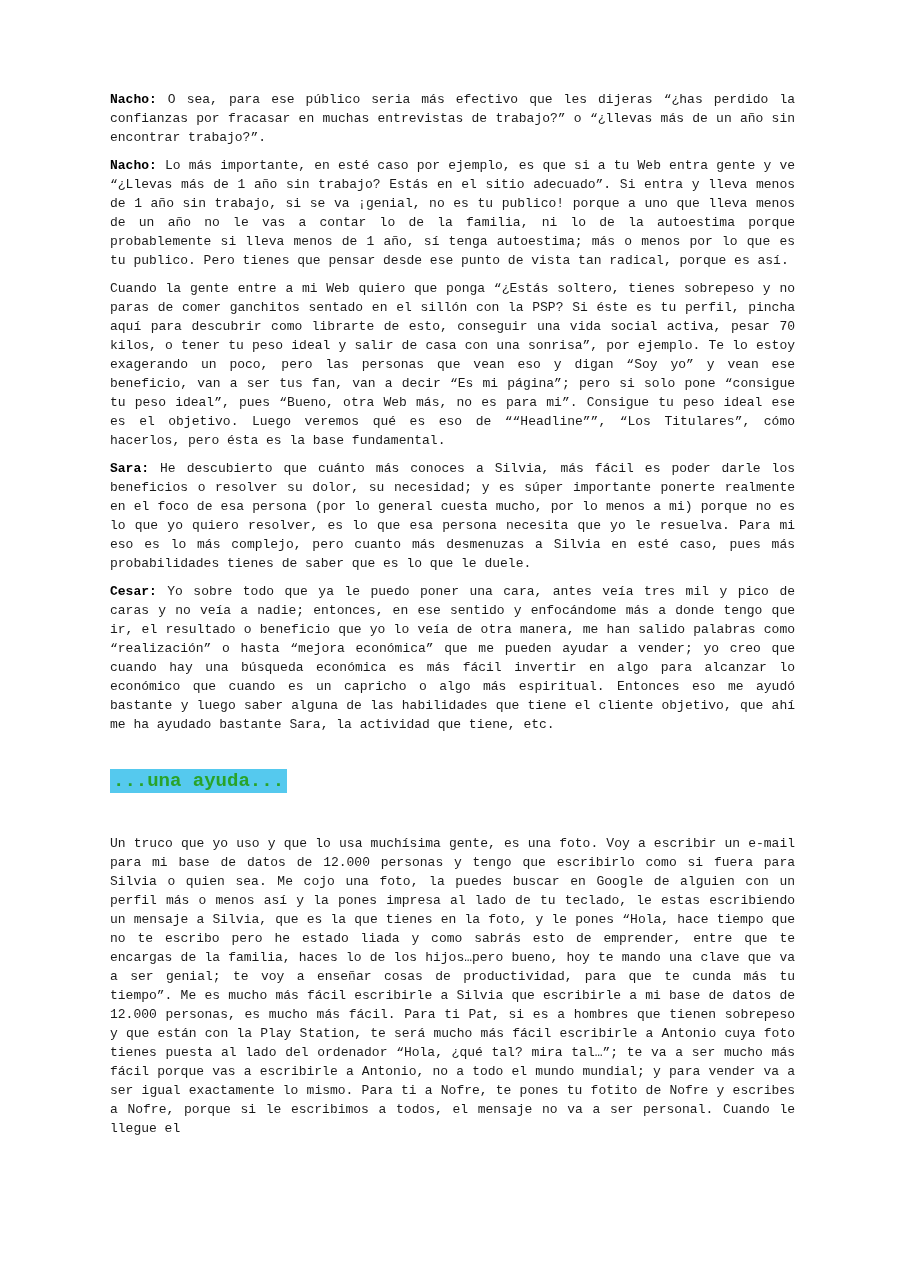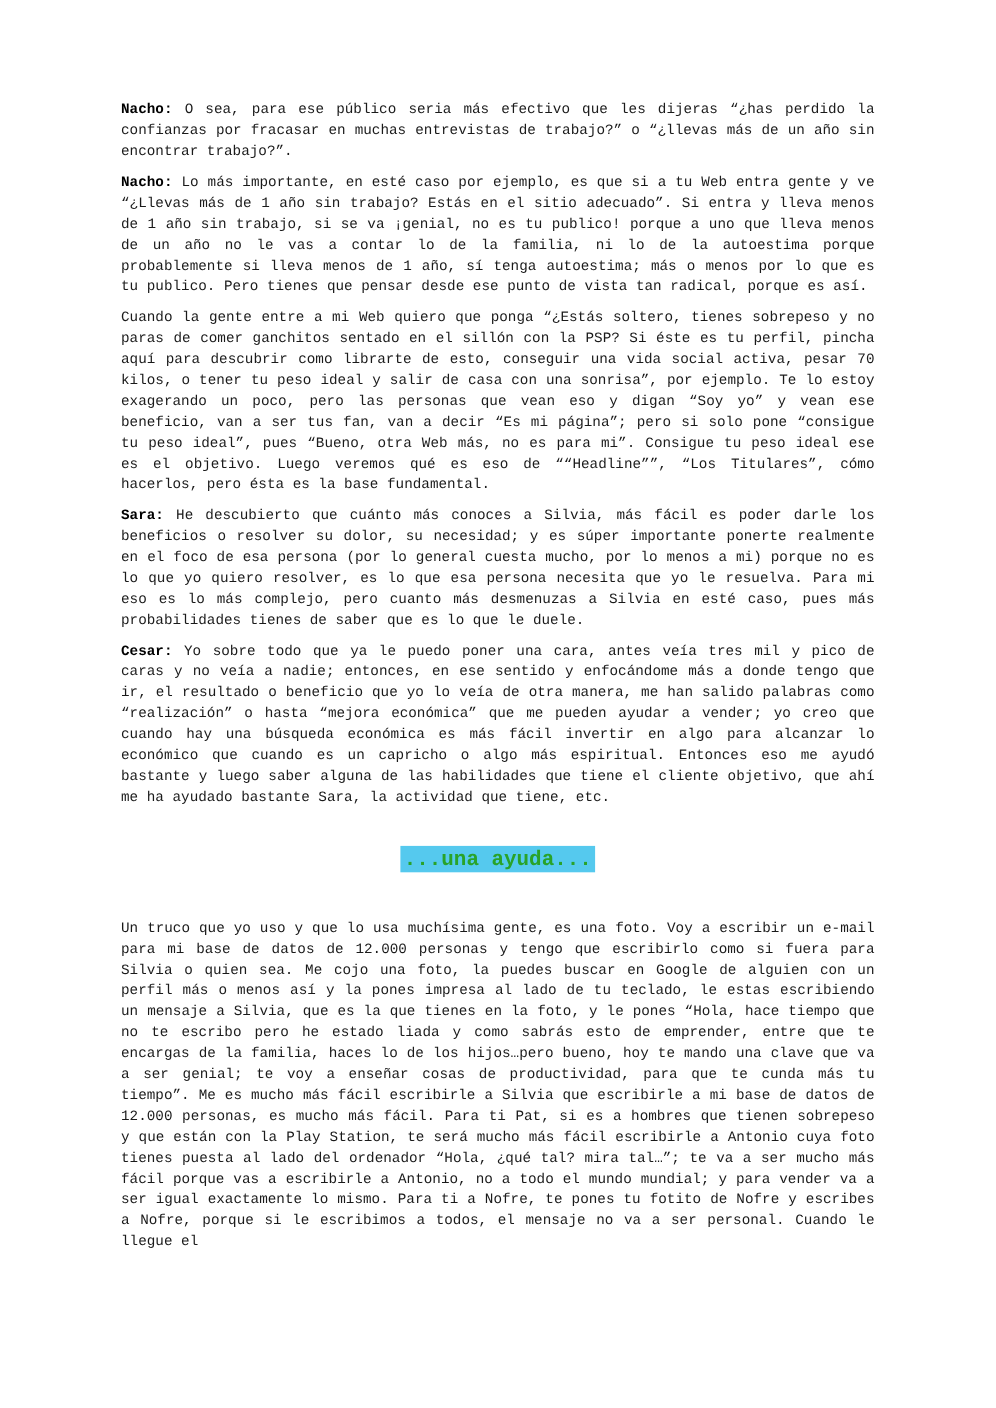--- a/index.html
+++ b/index.html
@@ -19,21 +19,20 @@
     text-align: justify;
     margin-bottom: 9px;
   }
   .para strong {
     font-weight: bold;
     color: #000000;
   }
   .heading-wrap {
     margin-top: 34px;
     margin-bottom: 40px;
-    text-align: center;
   }
   .section-heading {
     display: inline;
     font-size: 19px;
     line-height: 26px;
     font-weight: bold;
     color: #29a329;
     background: #55c9ee;
     padding: 1px 3px;
   }

